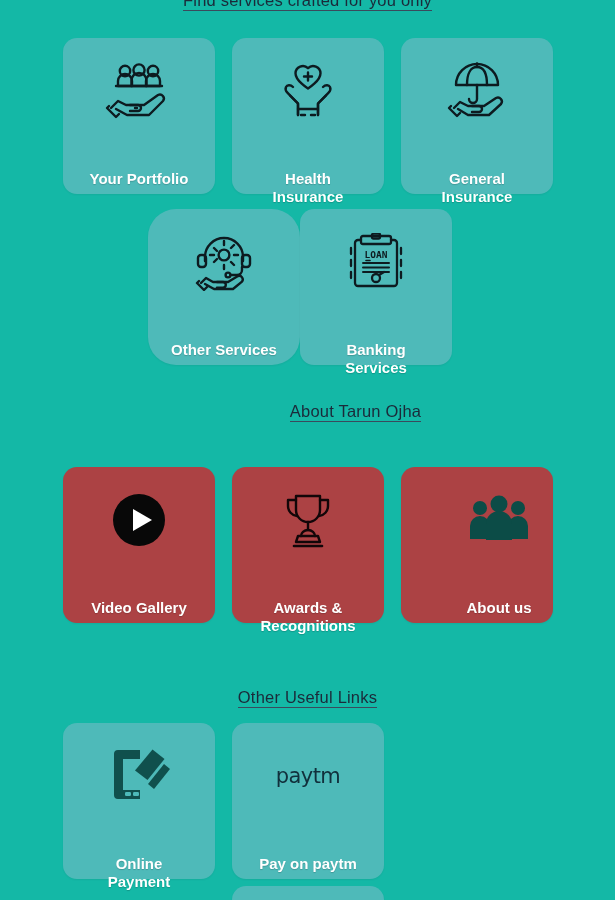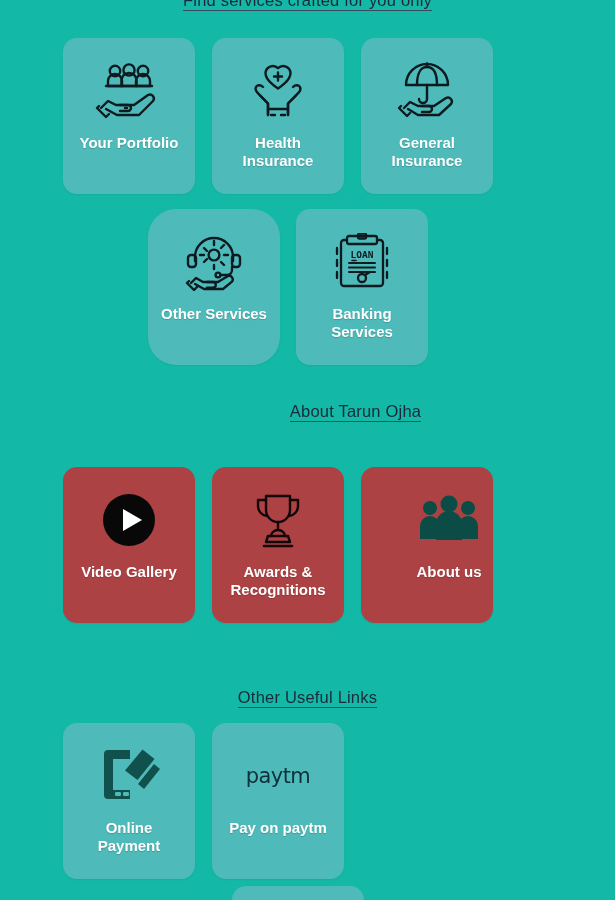--- a/index.html
+++ b/index.html
@@ -44,30 +44,31 @@
   
   .card-row {
     position:absolute;
     display:flex;
     left:0;
     width:615px;
     justify-content:flex-start;
   }
 
   .card {
-    width:132px;
+    width:152px;
     height:156px;
     border-radius:14px;
     display:flex;
     flex-direction:column;
     align-items:center;
     justify-content:flex-start;
     padding-top:22px;
     cursor:pointer;
     box-shadow:0 1px 2px rgba(0,0,0,0.06);
+    gap:36px;
   }
   .card.teal { background:#4ebab9; }
   .card.red  { background:#ac4244; }
 
   .card-icon {
     width:72px;
     height:62px;
     display:flex;
     align-items:center;
     justify-content:center;
@@ -88,21 +89,21 @@
   }
 
   
   #row-services-1  { top:38px;  }
   #row-services-1 .card:nth-child(1) { margin-left:63px; }
   #row-services-1 .card:nth-child(2) { margin-left:17px; }
   #row-services-1 .card:nth-child(3) { margin-left:17px; }
 
   #row-services-2  { top:209px; }
   #row-services-2 .card:nth-child(1) { margin-left:148px;border-radius:28px; }
-  #row-services-2 .card:nth-child(2) { margin-left:16px;  }
+  #row-services-2 .card:nth-child(2) {  }
 
   #row-about       { top:467px; }
   #row-about .card:nth-child(1) { margin-left:63px; }
   #row-about .card:nth-child(2) { margin-left:17px; }
   #row-about .card:nth-child(3) { margin-left:17px;padding-left:44px; }
 
   #row-links       { top:723px; }
   #row-links .card:nth-child(1) { margin-left:63px; }
   #row-links .card:nth-child(2) { margin-left:17px; }
   #row-links .card:nth-child(3) { margin-left:17px; }

